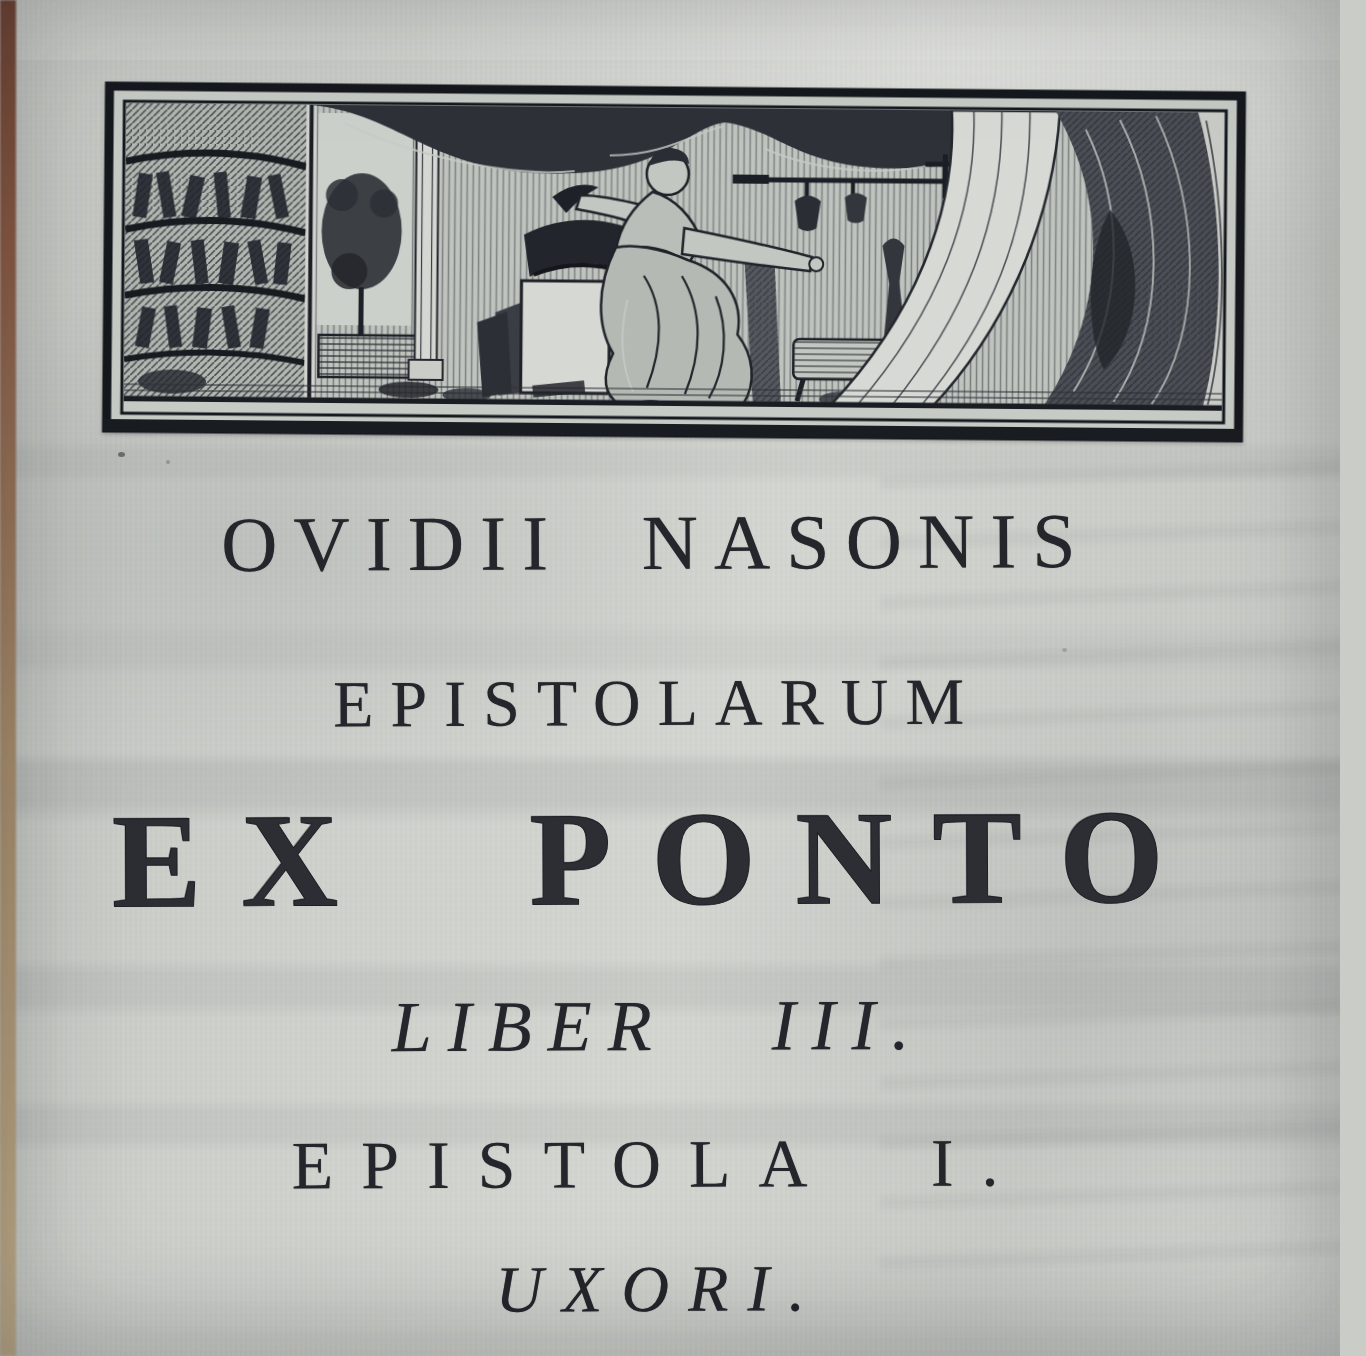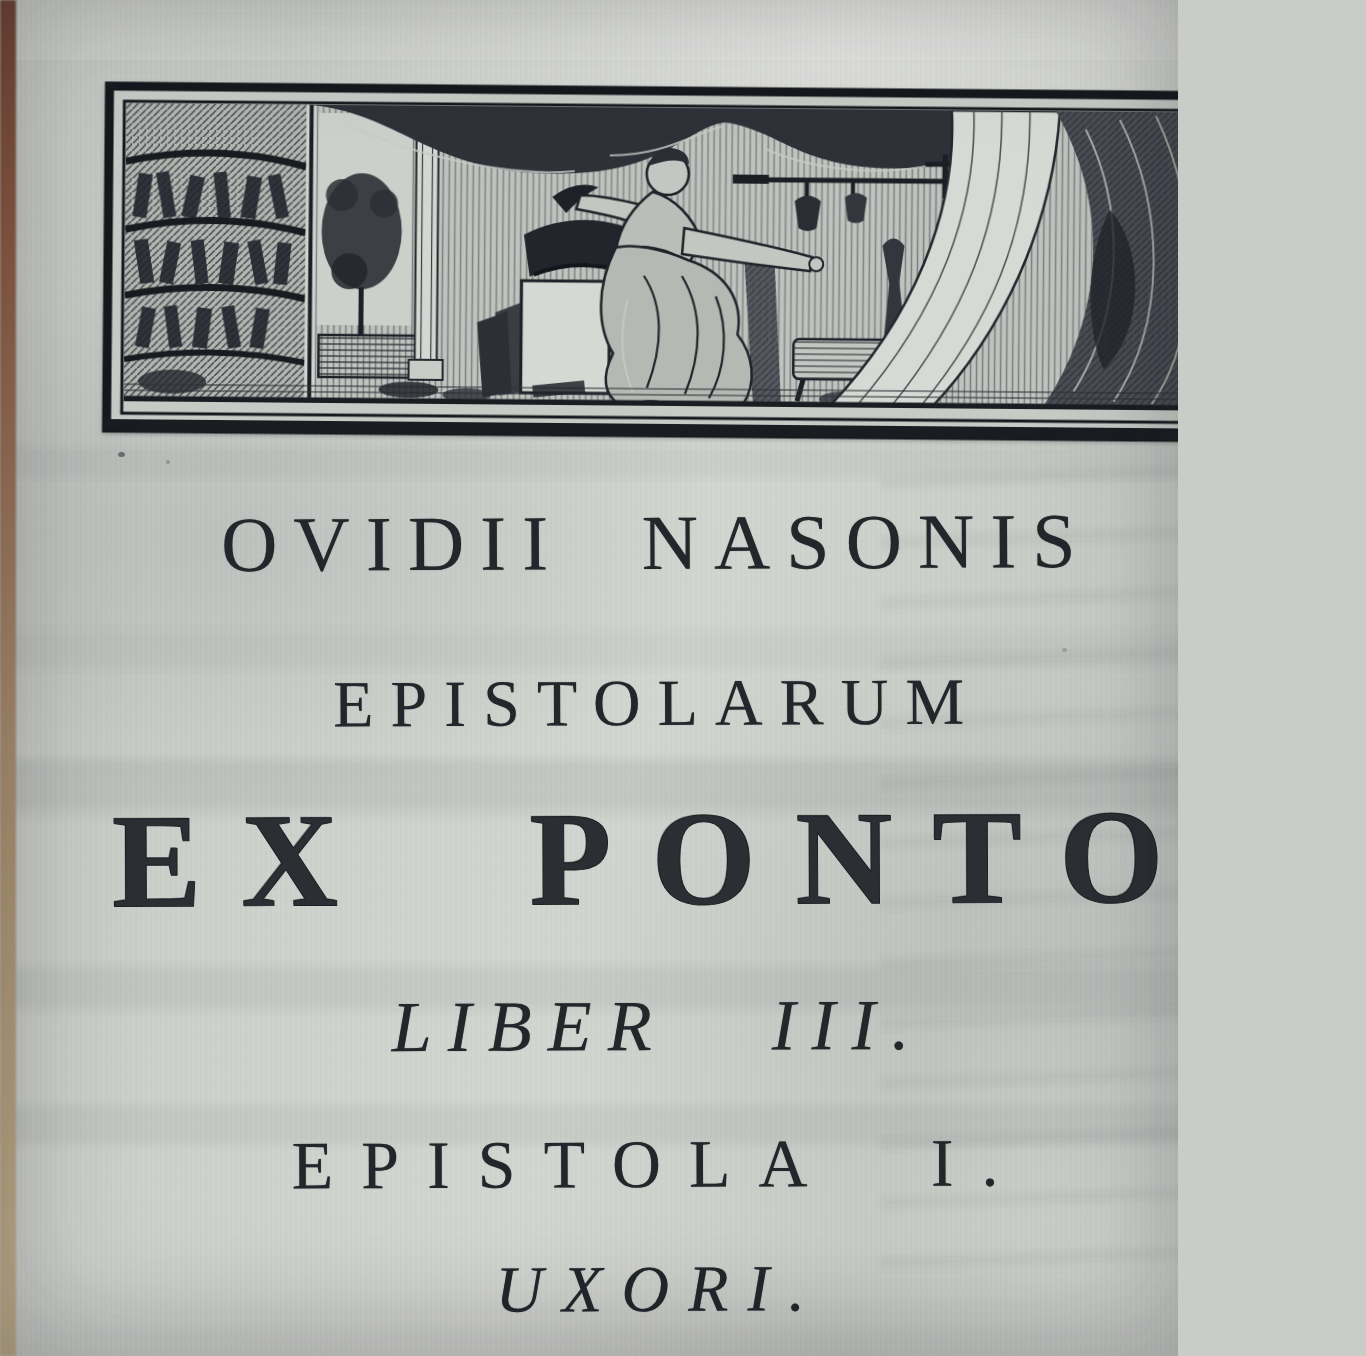--- a/index.html
+++ b/index.html
@@ -5,21 +5,21 @@
   :root{
     --paper:#c9ccc7; --paper_light:#d7d9d4; --ink:#24262c; --binding:#8a5a44;
   }
   html,body{margin:0;padding:0;}
   body{
     width:1366px;height:1356px;overflow:hidden;
     font-family:"Liberation Serif", serif;
     background:var(--paper);
   }
   .photo{
-    position:relative;width:1178px;height:1356px;overflow:hidden;
+    position:relative;width:1340px;height:1356px;overflow:hidden;
     background:
       radial-gradient(900px 420px at 72% 4%, rgba(255,255,255,.30), transparent 62%),
       radial-gradient(760px 400px at 20% 40%, rgba(70,76,82,.10), transparent 65%),
       radial-gradient(820px 520px at 88% 70%, rgba(70,76,82,.09), transparent 62%),
       linear-gradient(105deg,#c2c5c0 0%,#cdd0cb 30%,#d3d5d0 55%,#c8cbc6 78%,#cfd2cd 100%);
   }
   
   .mottle{
     position:absolute;inset:0;pointer-events:none;
     background:

